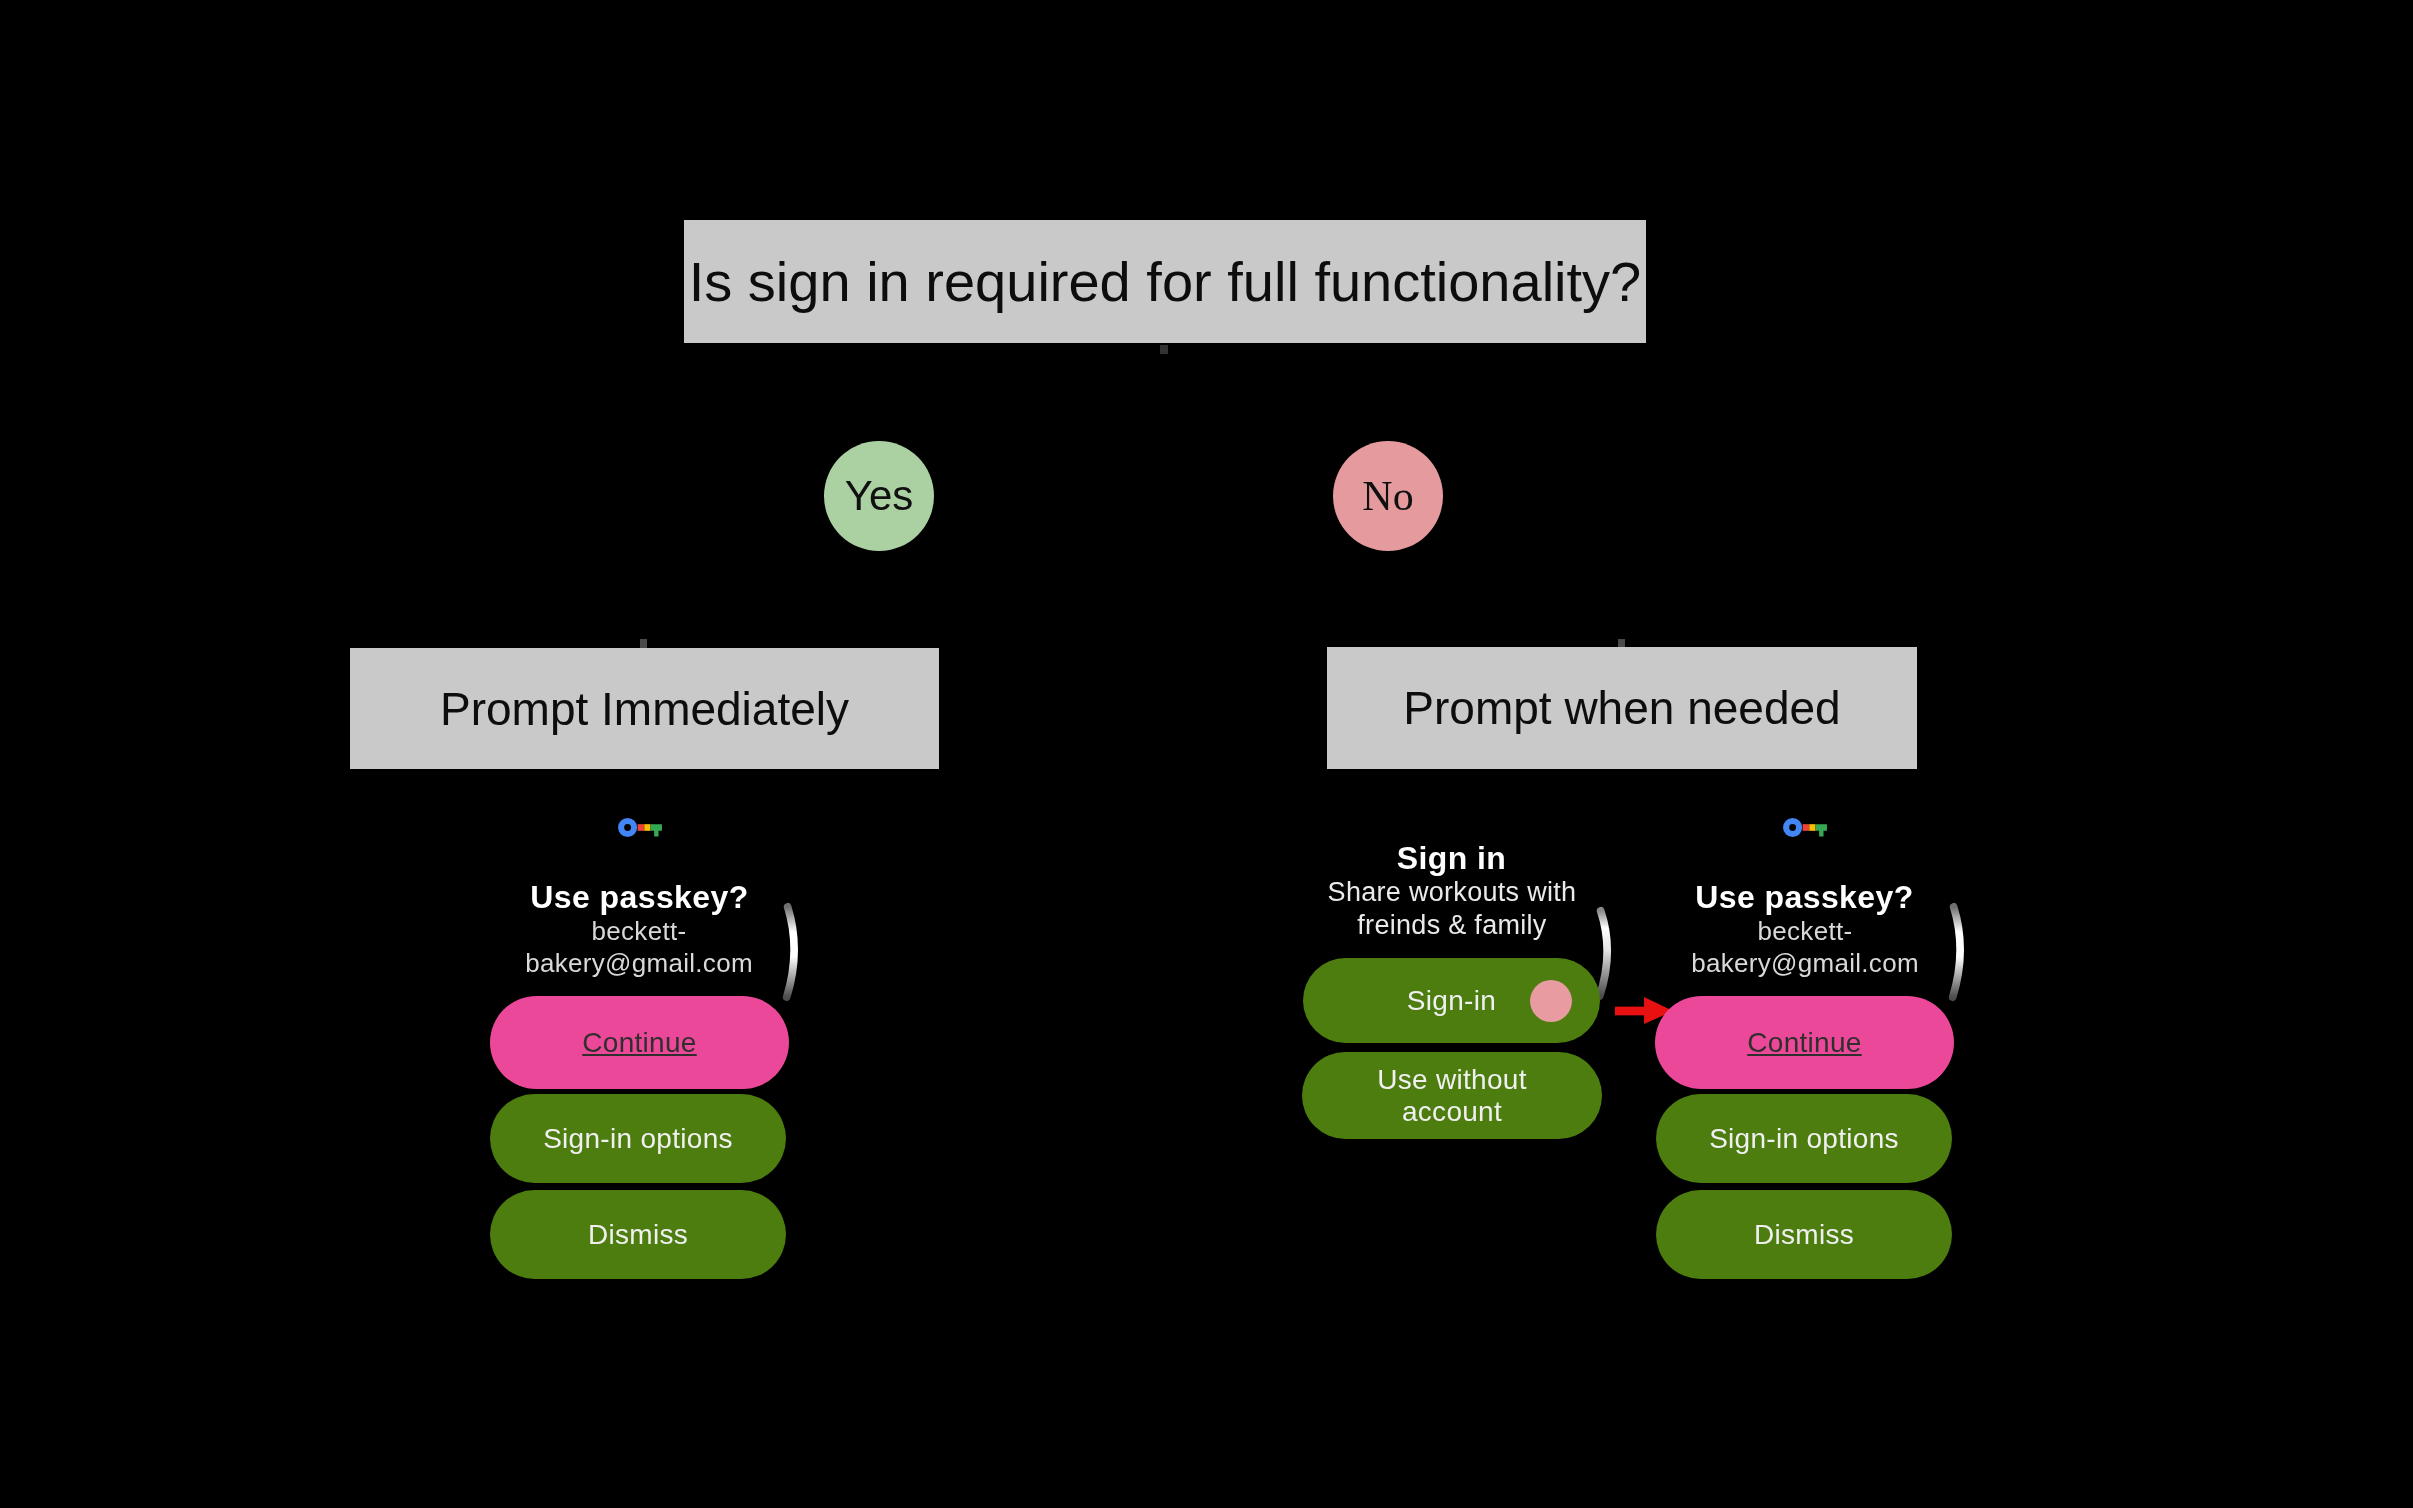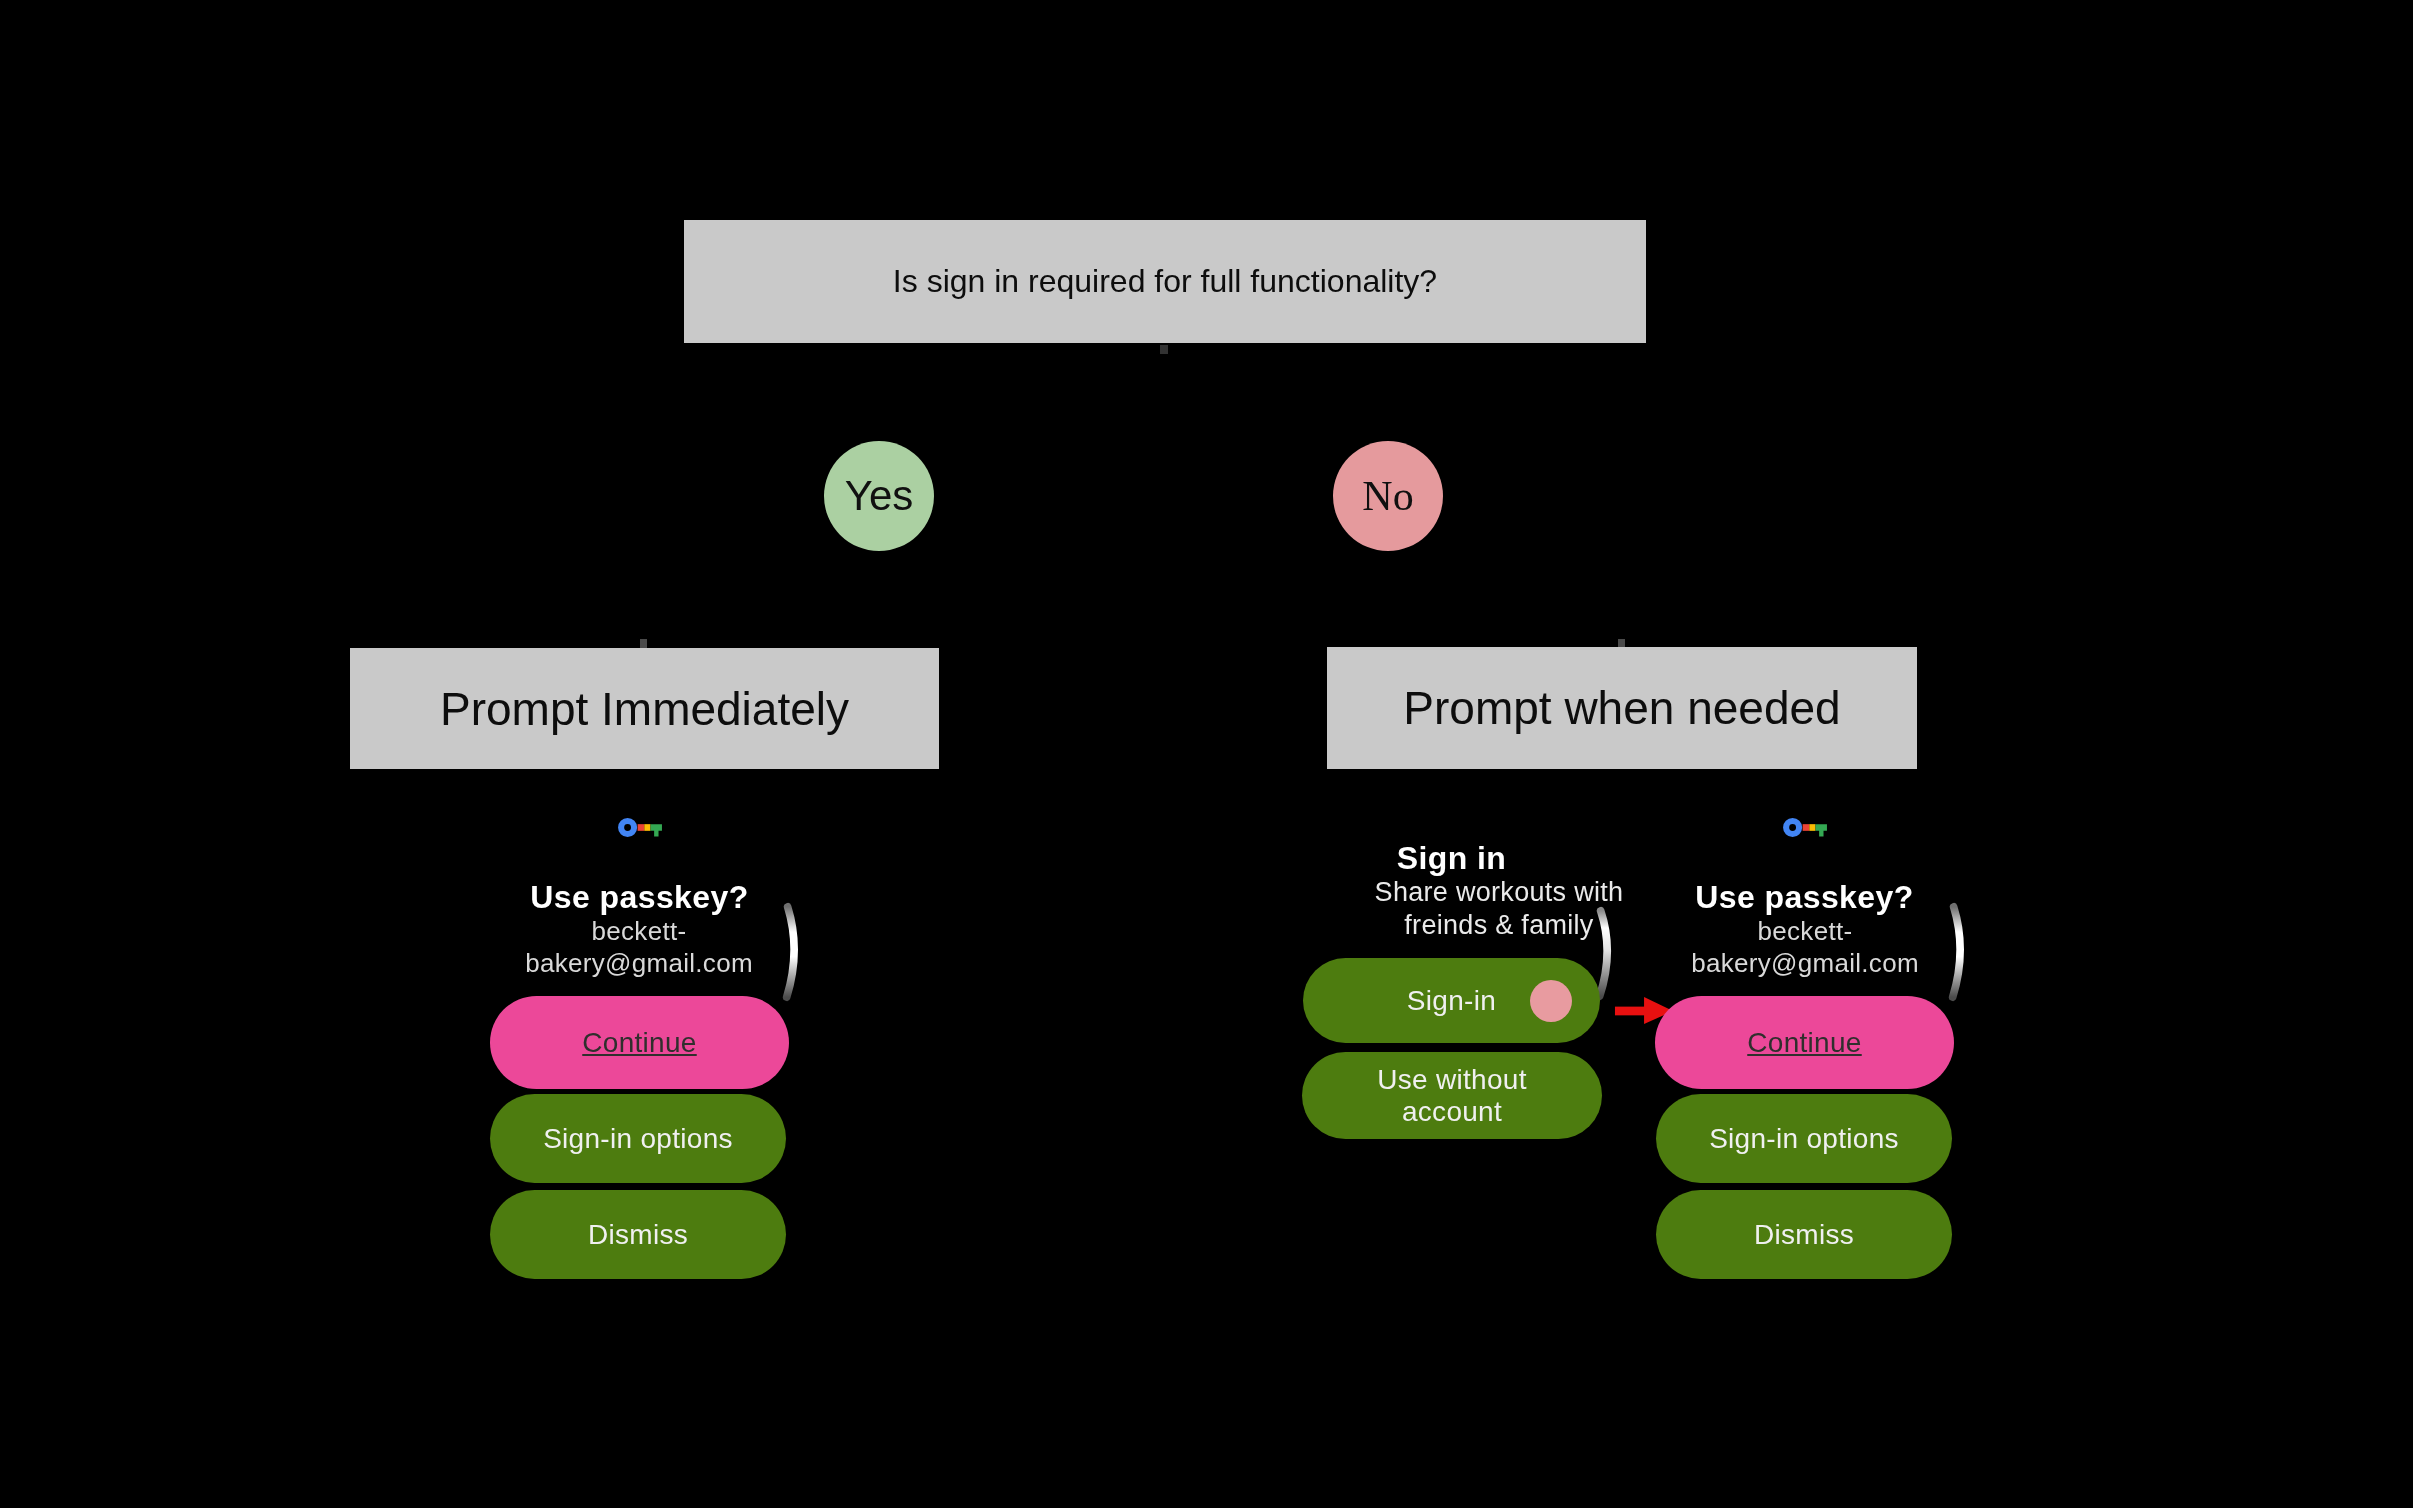--- a/index.html
+++ b/index.html
@@ -13,21 +13,21 @@
   }
   
   .flow-box {
     position: absolute;
     background: #c9c9c9;
     display: flex;
     align-items: center;
     justify-content: center;
     color: #0d0d0d;
   }
-  .flow-title-box { left: 684px; top: 220px; width: 962px; height: 123px; font-size: 32px; }
+  .flow-title-box { left: 684px; top: 220px; width: 962px; height: 123px; font-size: 56px; }
   .outcome-left   { left: 350px; top: 648px; width: 589px; height: 121px; font-size: 46px; }
   .outcome-right  { left: 1327px; top: 647px; width: 590px; height: 122px; font-size: 46px; }
   .node-circle {
     position: absolute;
     width: 110px; height: 110px;
     border-radius: 50%;
     display: flex; align-items: center; justify-content: center;
     color: #101010; font-size: 42px;
   }
   .node-yes { left: 824px; top: 441px; background: #abd0a2; }
@@ -140,21 +140,21 @@
     <div class="pill pill-secondary" style="left:490px; top:1094px; width:296px; height:89px;">
       <span>Sign-in options</span>
     </div>
     <div class="pill pill-secondary" style="left:490px; top:1190px; width:296px; height:89px;">
       <span>Dismiss</span>
     </div>
   </div>
 
   <div>
     <div class="watch-title" style="left:1302px; top:822px; width:299px;">Sign in</div>
-    <div class="watch-sub2" style="left:1354px; top:876px; width:290px;">
+    <div class="watch-sub2" style="left:1307px; top:876px; width:290px;">
       <div>Share workouts with</div>
       <div>freinds &amp; family</div>
     </div>
     <svg class="abs" style="left:1589px; top:906px;" width="33" height="95" viewBox="0 0 34 98">
       <defs>
         <linearGradient id="arcg2" x1="0" y1="0" x2="0" y2="1">
           <stop offset="0" stop-color="#8a8a8a"></stop>
           <stop offset="0.2" stop-color="#ffffff"></stop>
           <stop offset="0.45" stop-color="#e6e6e6"></stop>
           <stop offset="1" stop-color="#4c4c4c"></stop>

